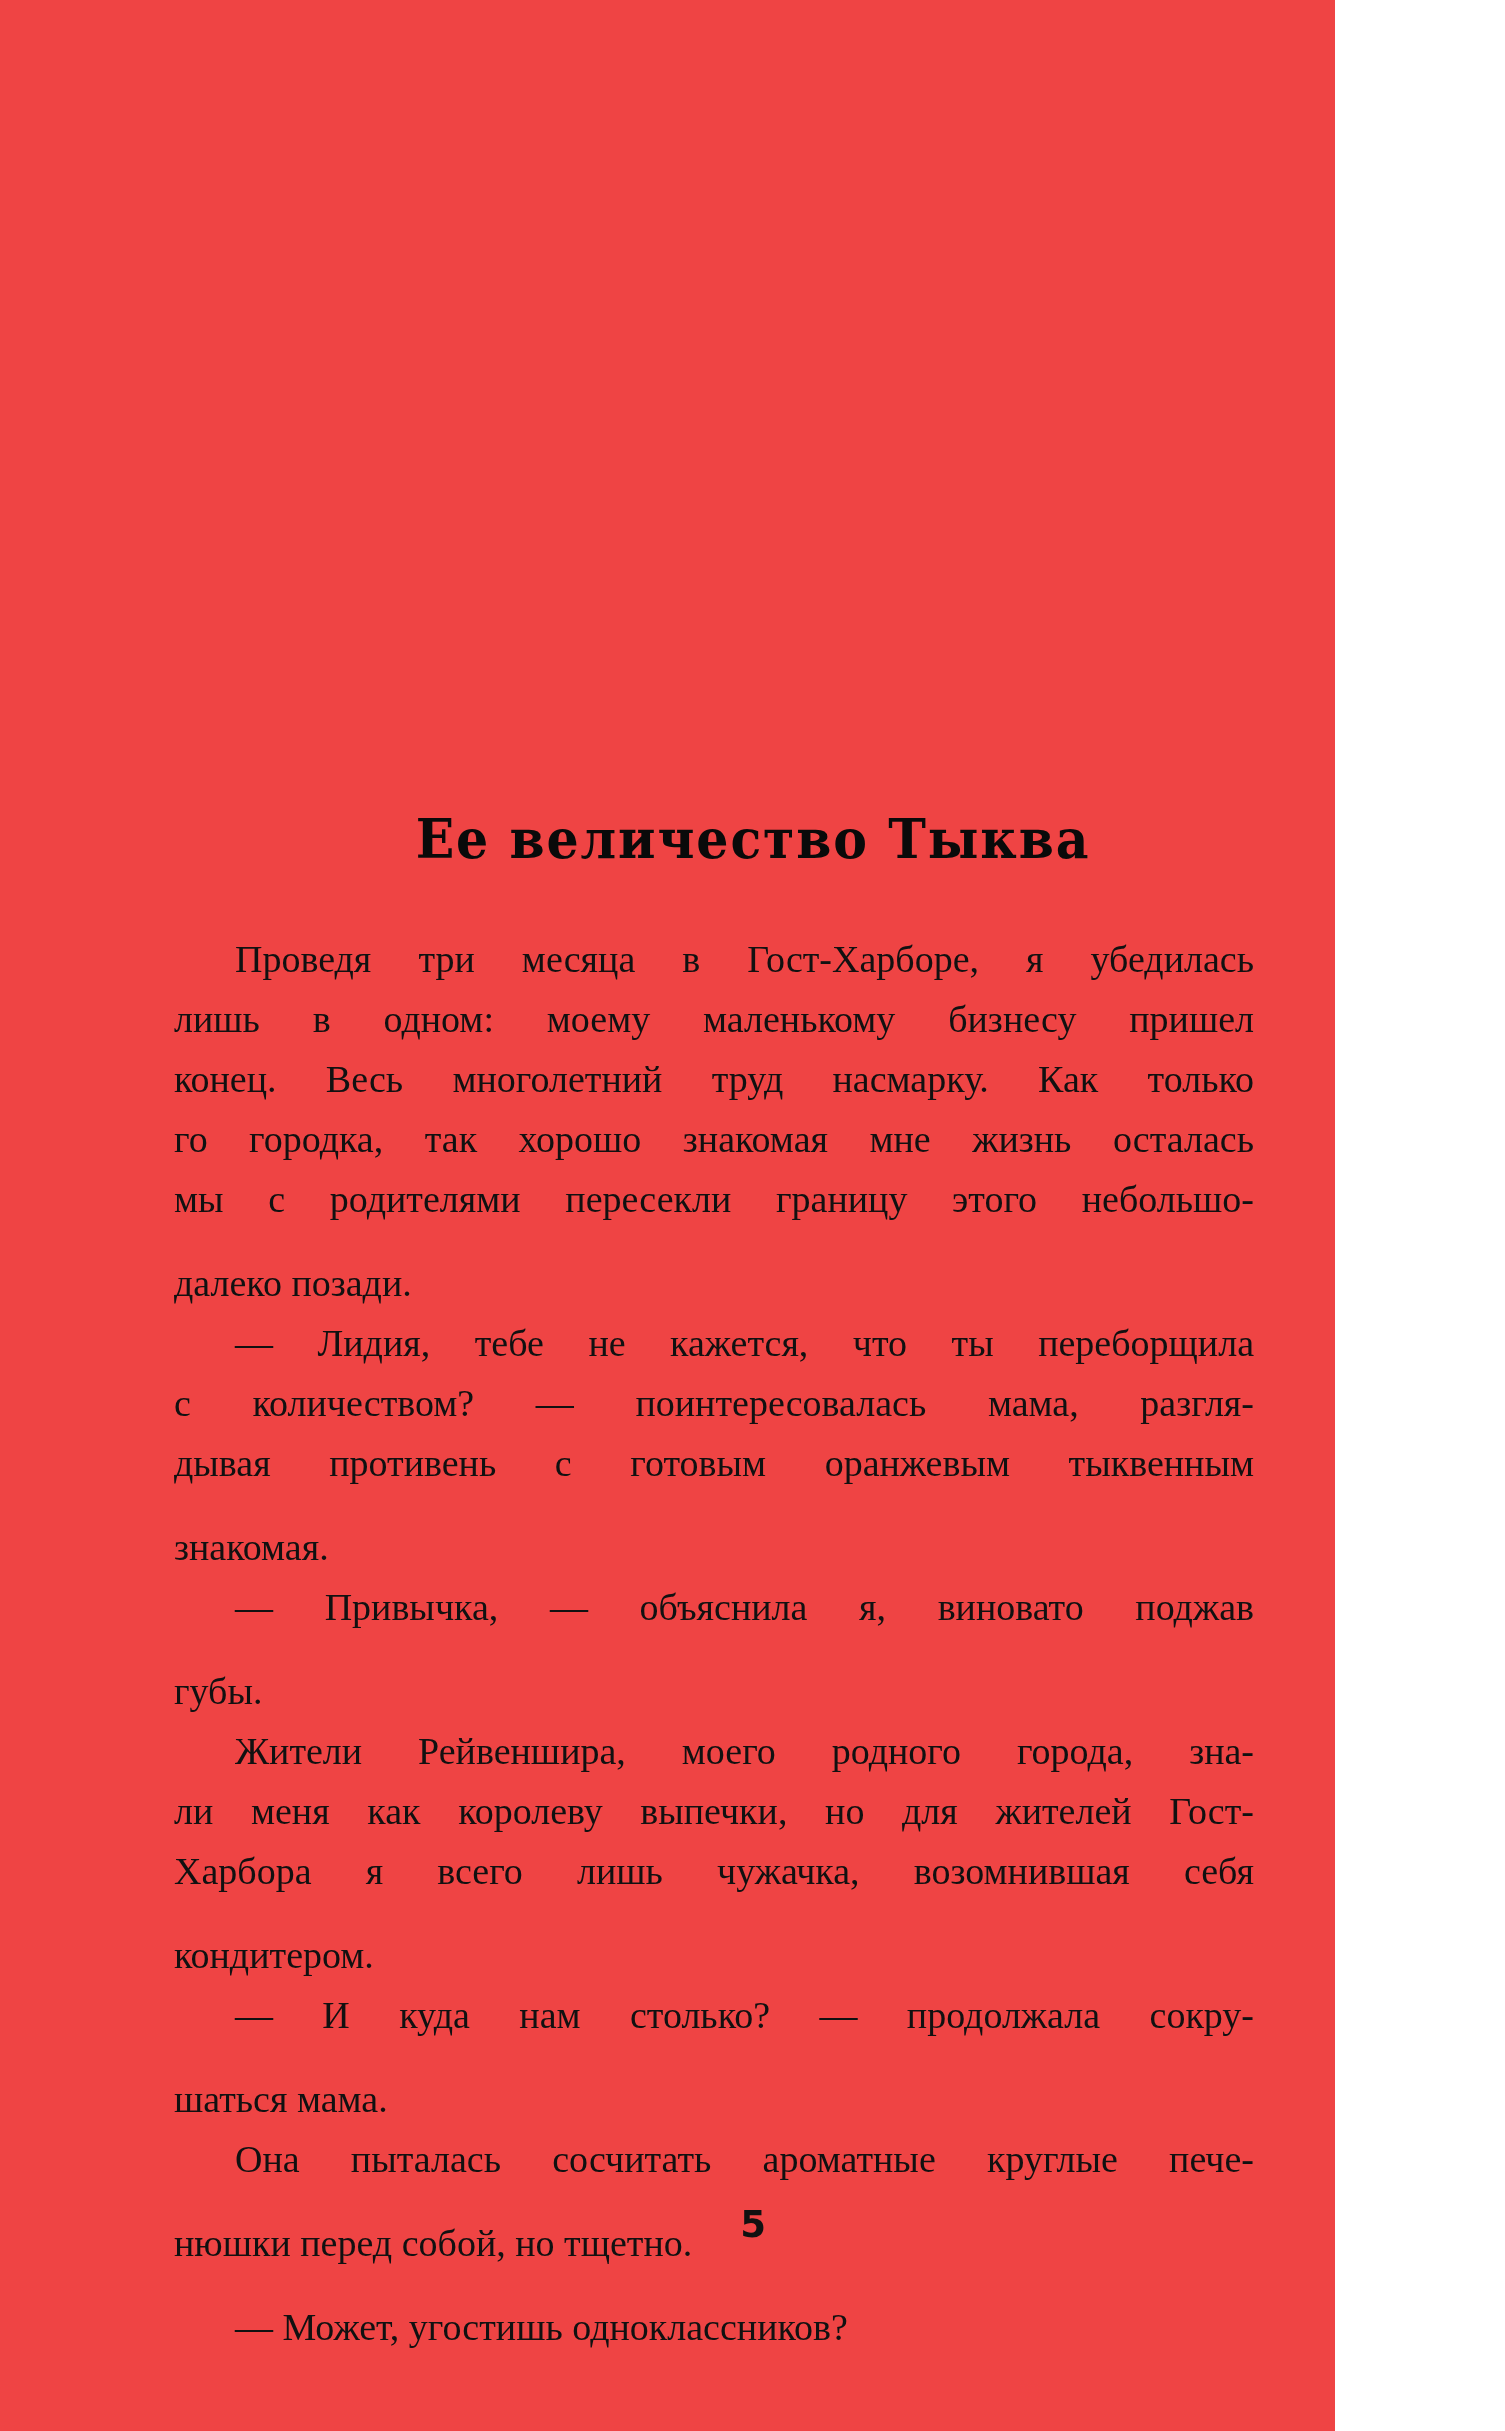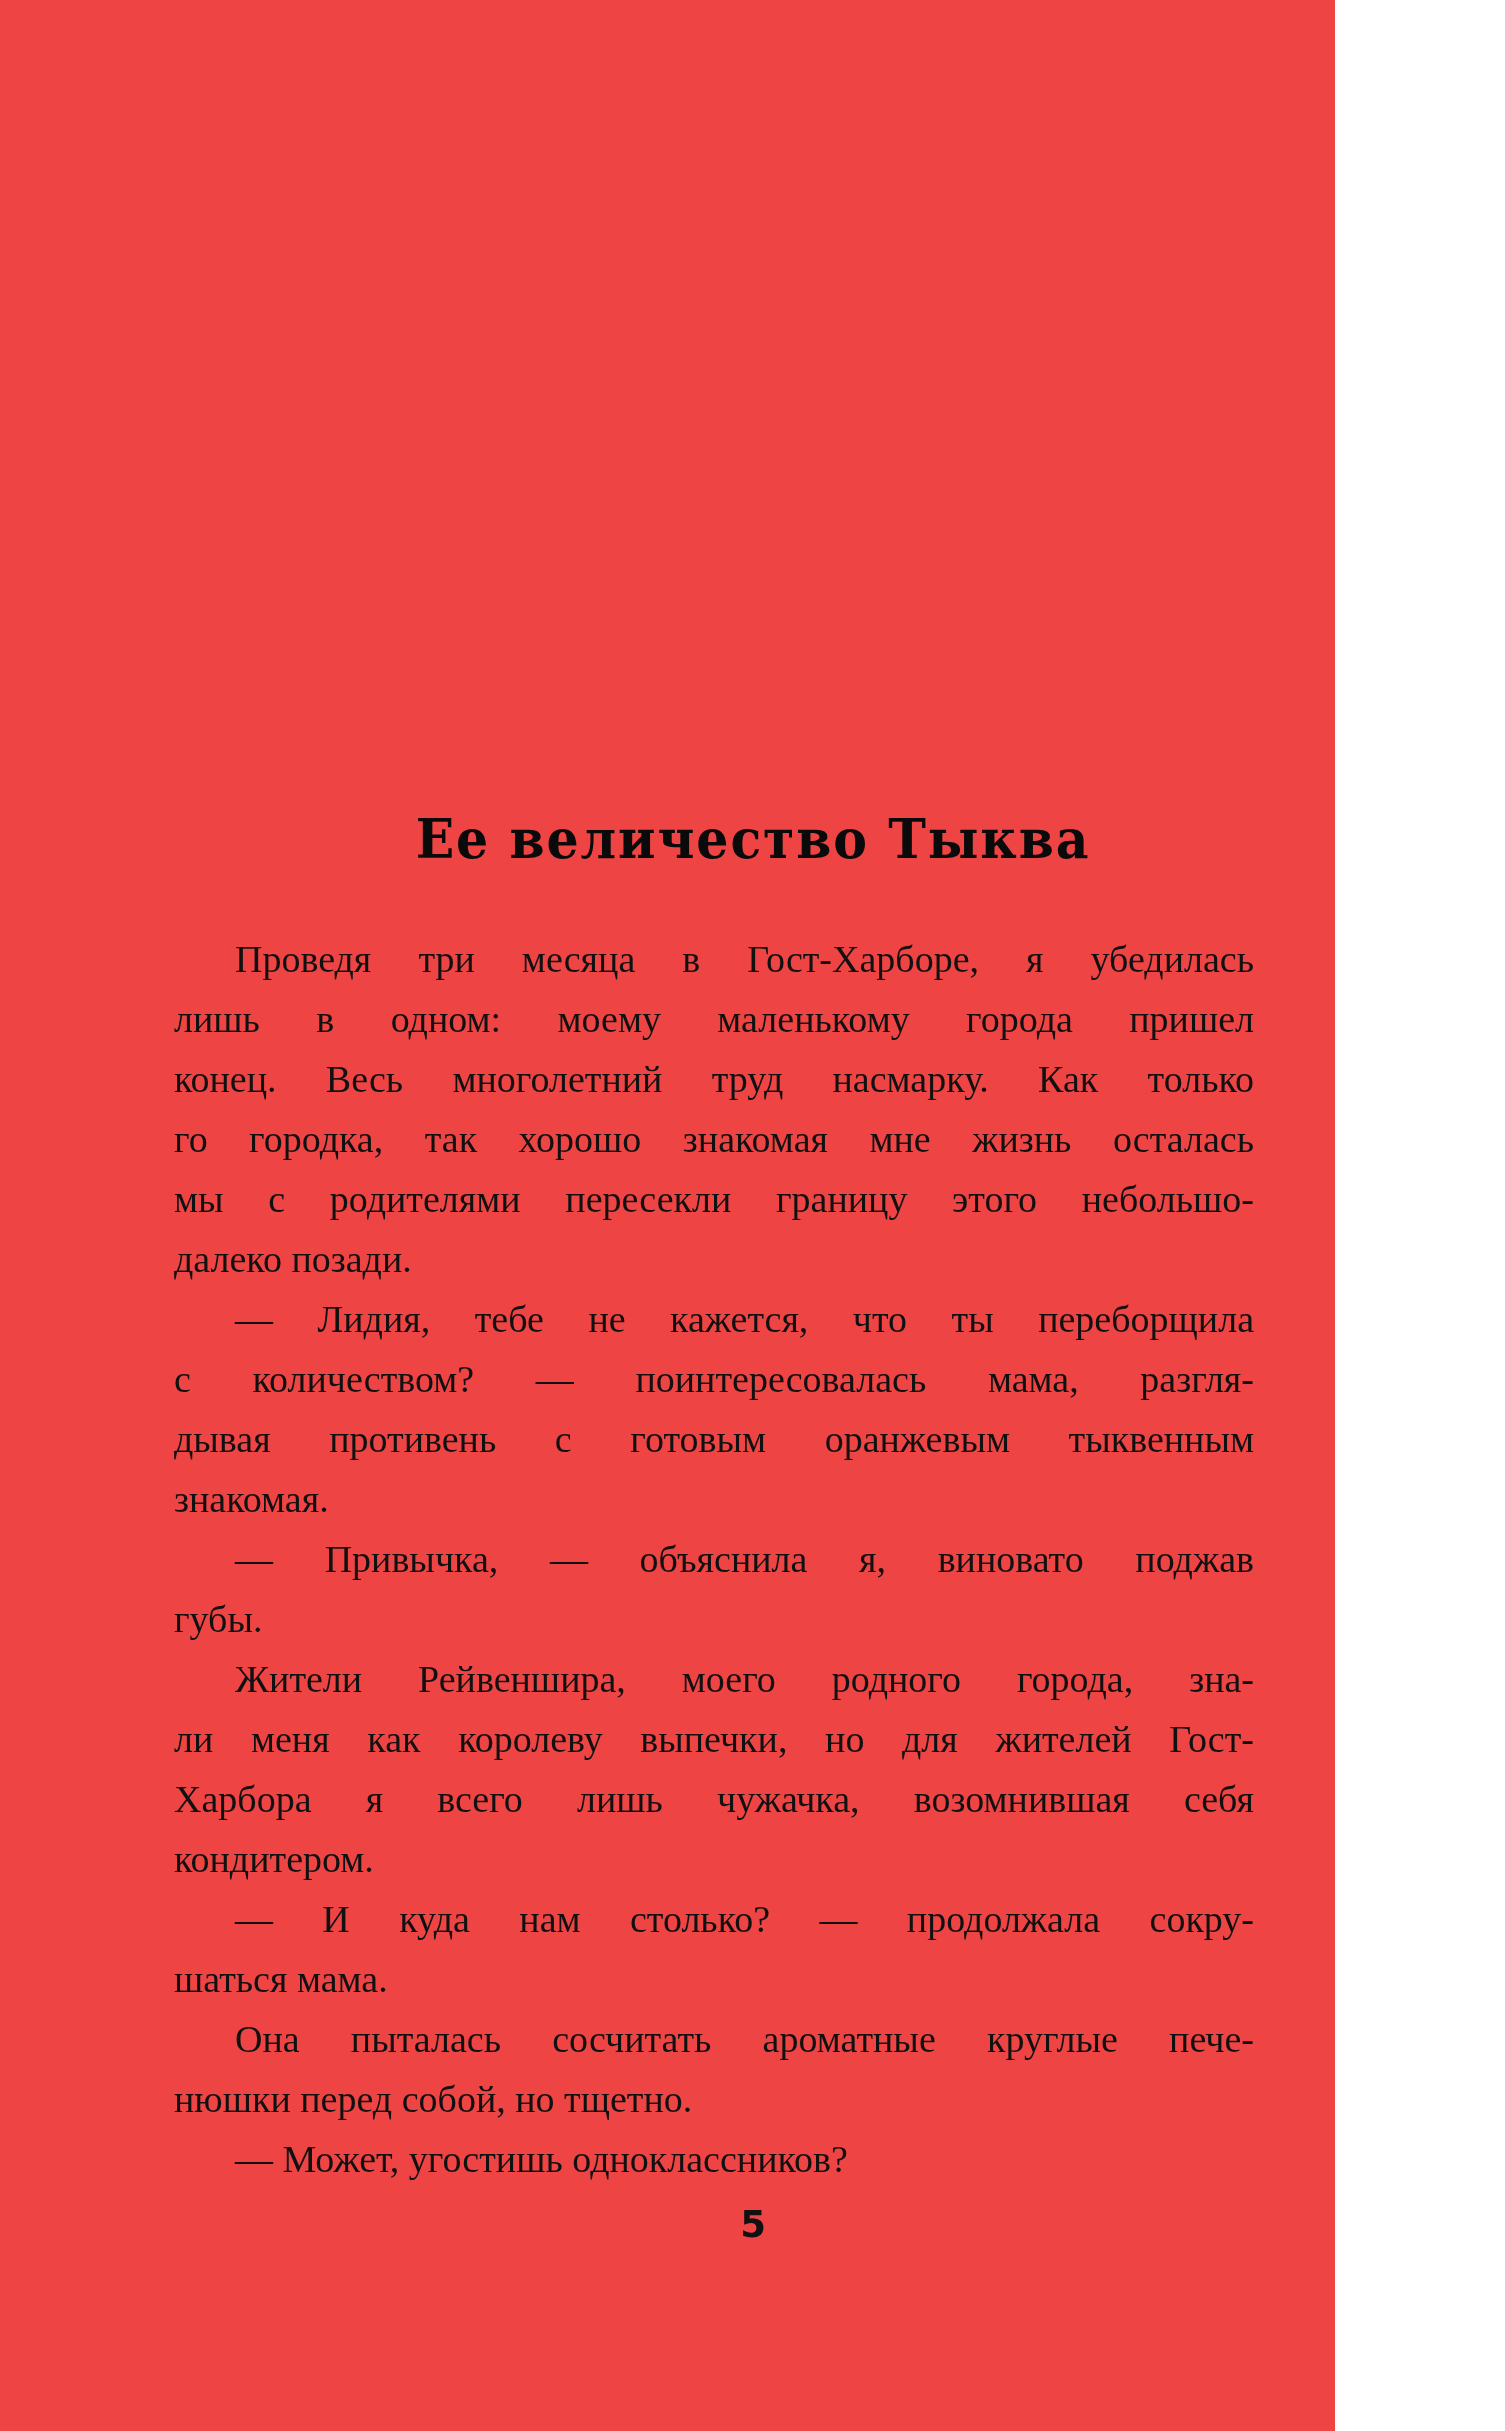--- a/index.html
+++ b/index.html
@@ -11,38 +11,38 @@
     letter-spacing: 2px; color: #0a0a0a; transform: scaleX(0.92);
   }
   .body {
     position: absolute; left: 174px; top: 929px; width: 1080px;
     font-family: "Liberation Serif", serif; font-size: 38px; color: #111111;
   }
   .line {
     display: block; height: 60px; line-height: 60px; white-space: nowrap;
     text-align: justify; text-align-last: justify; overflow: hidden;
   }
-  .line.last { text-align-last: left; }
+  .line.last { text-align-last: left; margin-top: 24px; }
   .indent { padding-left: 61px; }
   .page-number {
     position: absolute; left: 0; top: 2203px; width: 1506px; text-align: center;
     font-family: "DejaVu Sans", sans-serif; font-weight: bold; font-size: 37px; color: #111111;
   }
 </style>
 </head>
 <body>
 
 <div class="page">
   <div class="title">Ее величество Тыква</div>
 
   <div class="body">
 
     <div>
       <span class="line indent">Проведя три месяца в Гост-Харборе, я убедилась</span>
-      <span class="line">лишь в одном: моему маленькому города пришел</span>
+      <span class="line">лишь в одном: моему маленькому бизнесу пришел</span>
       <span class="line">конец. Весь многолетний труд насмарку. Как только</span>
       <span class="line">го городка, так хорошо знакомая мне жизнь осталась</span>
       <span class="line">мы с родителями пересекли границу этого небольшо-</span>
       <span class="line last">далеко позади.</span>
     </div>
 
     <div>
       <span class="line indent">— Лидия, тебе не кажется, что ты переборщила</span>
       <span class="line">с количеством? — поинтересовалась мама, разгля-</span>
       <span class="line">дывая противень с готовым оранжевым тыквенным</span>

